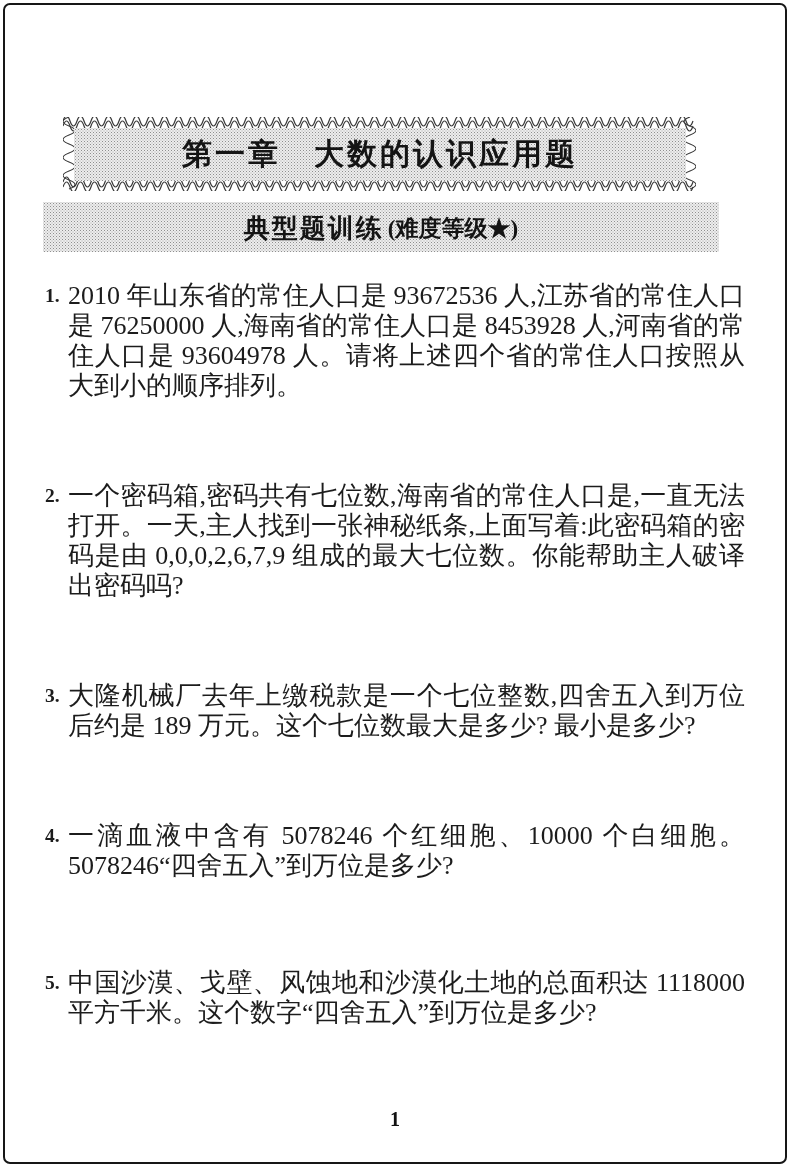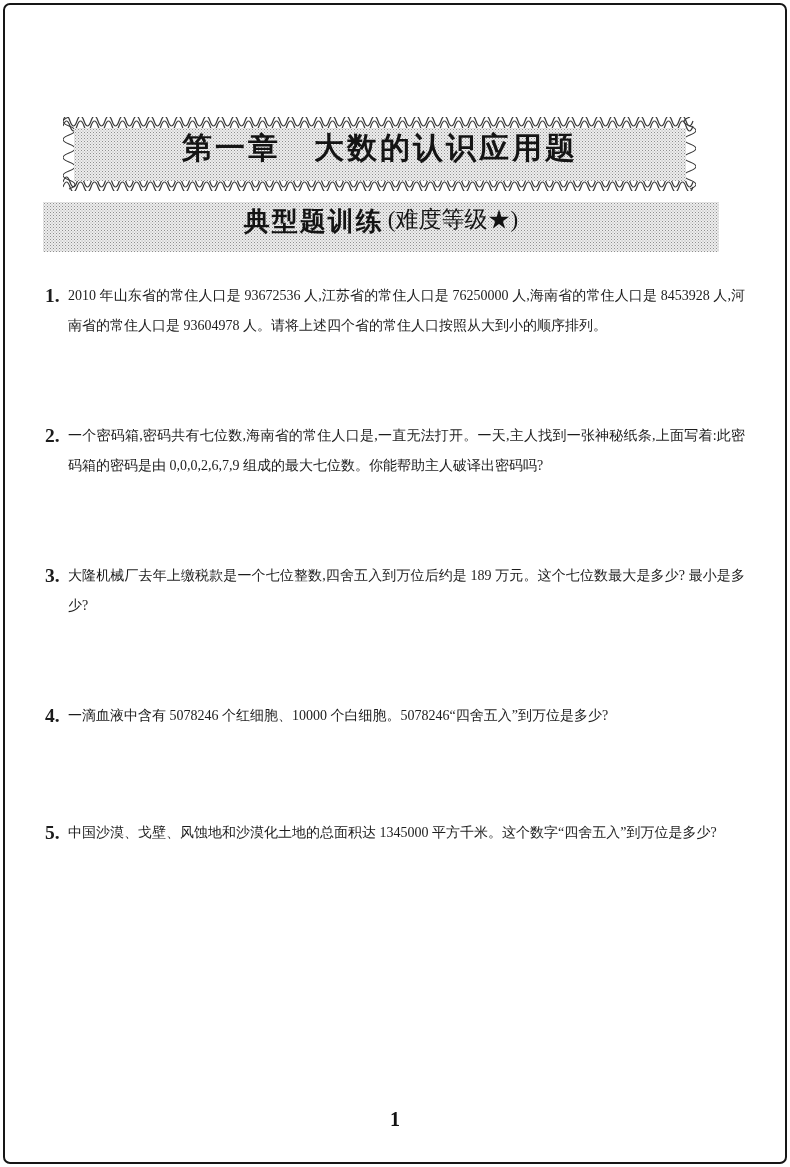--- a/index.html
+++ b/index.html
@@ -20,54 +20,54 @@
       radial-gradient(circle, #a8a8a8 0.7px, rgba(0,0,0,0) 0.85px);
     background-size: 3px 3px, 3px 3px;
     background-position: 0 0, 1.5px 1.5px;
   }
   
   .chapter-box { position: absolute; left: 63px; top: 117px; width: 633px; height: 74px; }
   .chapter-box svg { position: absolute; inset: 0; width: 100%; height: 100%; }
   .chapter-box svg path { fill: none; stroke: #3a3a3a; stroke-width: 1.2; }
   .chapter-inner {
     position: absolute; left: 11px; right: 10px; top: 11px; bottom: 10px;
-    display: flex; justify-content: center;
+    display: flex; align-items: center; justify-content: center;
   }
   .chapter-title {
     margin: 0;
     font-family: "Liberation Sans", "DejaVu Sans", sans-serif;
     font-size: 30px; font-weight: 700; letter-spacing: 3px;
     color: #141414; white-space: nowrap;
   }
   
   .section-banner {
     position: absolute; left: 43px; top: 202px; width: 676px; height: 50px;
-    display: flex; justify-content: center;
+    display: flex; align-items: center; justify-content: center;
     padding-top: 2px; box-sizing: border-box;
   }
   .sec-main {
     font-family: "Liberation Sans", "DejaVu Sans", sans-serif;
     font-size: 26px; font-weight: 700; letter-spacing: 2px; color: #141414;
   }
   .sec-sub {
     font-family: "Liberation Serif", "DejaVu Serif", serif;
-    font-size: 23px; font-weight: 400; color: #141414; margin-left: 4px;
+    font-size: 23px; font-weight: 700; color: #141414; margin-left: 4px;
   }
   
   .problems { position: absolute; left: 45px; right: 45px; top: 281px; }
   .problem { display: flex; margin-top: 80px; }
   .problem:first-child { margin-top: 0; }
   .problem.gap-lg { margin-top: 87px; }
   .pnum {
     flex: 0 0 23px; font-weight: 700;
     font-size: 19.5px; line-height: 30px;
   }
   .ptext {
     flex: 1; margin: 0;
-    font-size: 14px; line-height: 30px;
+    font-size: 26px; line-height: 30px;
     text-align: justify;
   }
   
   .page-footer {
     position: absolute; left: 0; right: 0; top: 1108px;
     text-align: center;
   }
   .page-num { font-size: 20px; font-weight: 700; color: #111; }
 </style>
 </head>
@@ -108,21 +108,21 @@
     <div class="problem">
       <span class="pnum">3.</span>
       <p class="ptext">大隆机械厂去年上缴税款是一个七位整数,四舍五入到万位后约是 189 万元。这个七位数最大是多少? 最小是多少?</p>
     </div>
     <div class="problem">
       <span class="pnum">4.</span>
       <p class="ptext">一滴血液中含有 5078246 个红细胞、10000 个白细胞。5078246“四舍五入”到万位是多少?</p>
     </div>
     <div class="problem gap-lg">
       <span class="pnum">5.</span>
-      <p class="ptext">中国沙漠、戈壁、风蚀地和沙漠化土地的总面积达 1345000 平方千米。这个数字“四舍五入”到万位是多少?</p>
+      <p class="ptext">中国沙漠、戈壁、风蚀地和沙漠化土地的总面积达 1118000 平方千米。这个数字“四舍五入”到万位是多少?</p>
     </div>
   </main>
 
   <footer class="page-footer">
     <span class="page-num">1</span>
   </footer>
 
 </div>
 
 </body></html>

